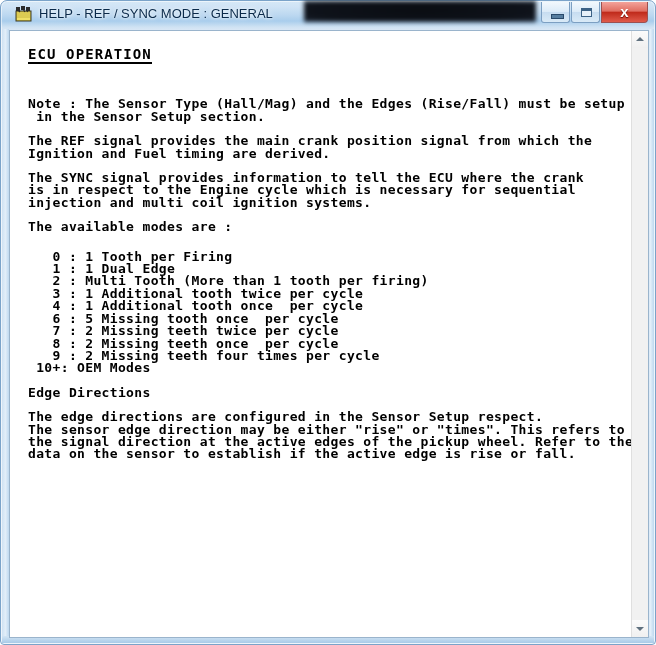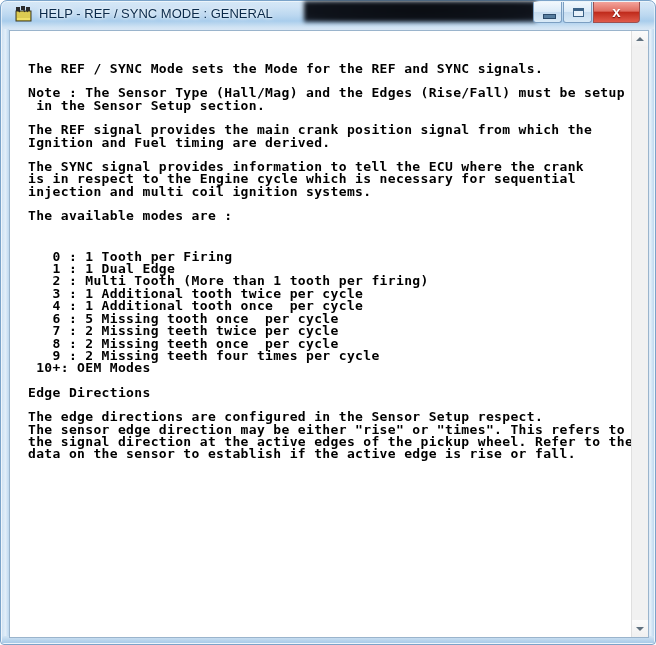--- a/index.html
+++ b/index.html
@@ -37,20 +37,21 @@
   #frame-right { right: 1px; top: 28px; width: 7px;  bottom: 1px; }
   #frame-bottom{ left: 1px;  right: 1px; bottom: 1px; height: 7px;
                  background: linear-gradient(to bottom, #d2e4f4, #a9cbe8); }
 
   
   #titlebar {
     position: absolute;
     left: 0; top: 0;
     width: 644px;
     height: 27px;
+    padding-left: 8px;
   }
   #title-icon {
     position: absolute;
     left: 14px; top: 5px;
     width: 18px; height: 17px;
   }
   #title-text {
     position: absolute;
     left: 38px; top: 4px;
     height: 18px;
@@ -162,21 +163,21 @@
     border-bottom: 2px solid #000000;
     font-size: 14px;
     letter-spacing: 1.1px;
   }
   .para {
     margin: 0 0 0 8px;
   }
   .spacer-1 { height: 12px; }
   .spacer-2 { height: 22px; }
   .modelist {
-    margin: 16px 0 0 8px;
+    margin: 5px 0 0 8px;
   }
 
   
   #scrollbar {
     position: absolute;
     right: 0; top: 0;
     width: 17px;
     height: 100%;
     background: #f0f0f0;
     border-left: 1px solid #dfdfdf;
@@ -243,24 +244,24 @@
   </div>
 
   <div id="frame-left"></div>
   <div id="frame-right"></div>
   <div id="frame-bottom"></div>
 
   <div id="client">
 
     <div id="doc">
 
+      <div class="mono" id="section-title">ECU OPERATION</div>
 
       <div class="spacer-2"></div>
 
-      <div class="mono para">The REF / SYNC Mode sets the Mode for the REF and SYNC signals.</div>
 
       <div class="spacer-1"></div>
 
       <div class="mono para">Note : The Sensor Type (Hall/Mag) and the Edges (Rise/Fall) must be setup</div>
       <div class="mono para"> in the Sensor Setup section.</div>
 
       <div class="spacer-1"></div>
 
       <div class="mono para">The REF signal provides the main crank position signal from which the</div>
       <div class="mono para">Ignition and Fuel timing are derived.</div>

